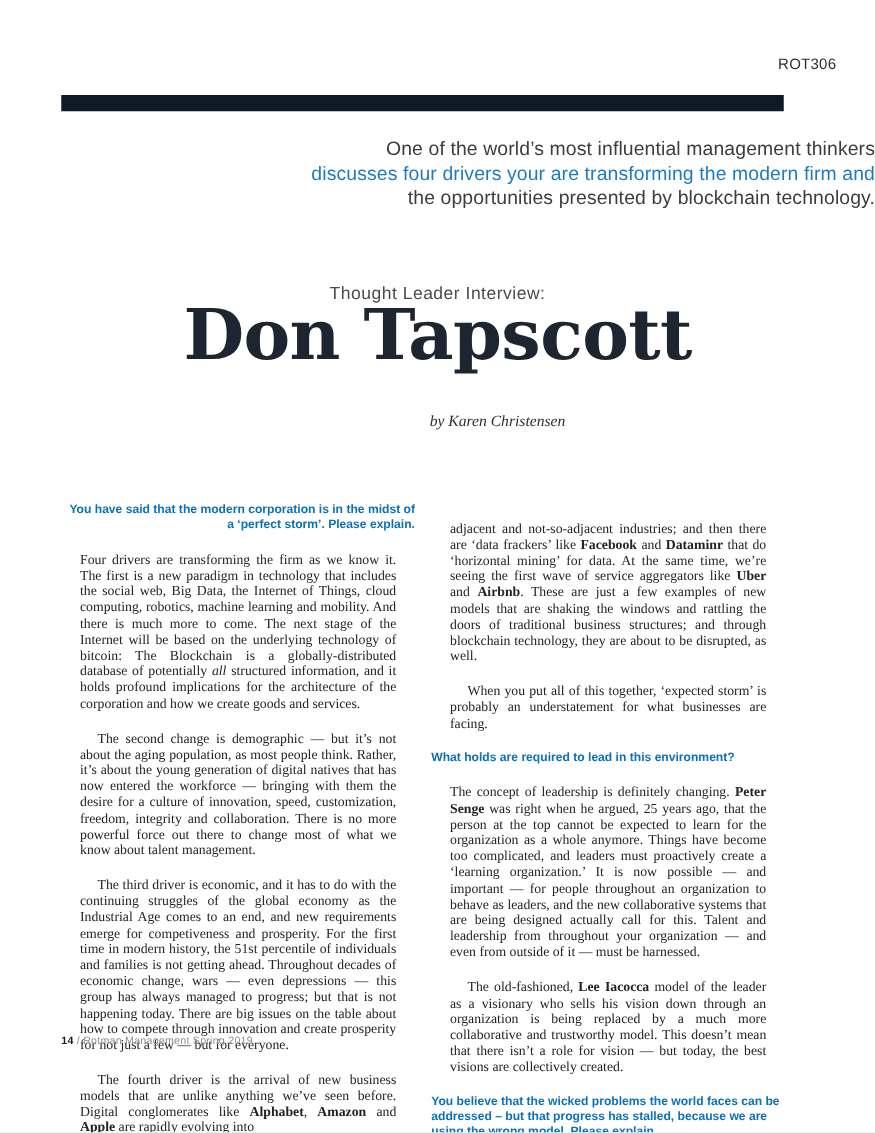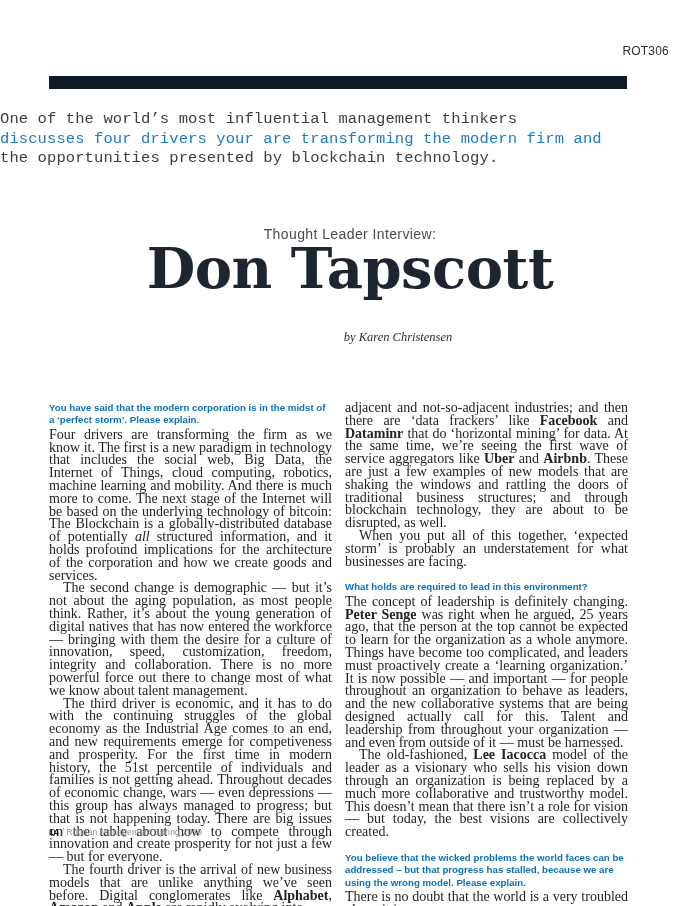--- a/index.html
+++ b/index.html
@@ -12,22 +12,22 @@
     position:absolute; top:44px; right:31px;
     font-family:"Liberation Sans", sans-serif; font-size:12px;
     color:#2e2e2e; letter-spacing:0.2px;
   }
   .top-bar {
     position:absolute; left:49px; top:76px; width:578px; height:13px;
     background:var(--bar-dark, #0e1b26);
   }
   .intro {
     position:absolute; top:110px; left:0; width:100%;
-    text-align:left;
-    font-family:Liberation Mono, monospace;
+    text-align:right;
+    font-family:Liberation Sans, sans-serif;
     font-size:15.5px; line-height:19.5px; font-weight:400;
     color:#3d3d3d; letter-spacing:0.1px;
   }
   .intro .accent { color:var(--accent-blue, #1e7bc0); }
   .kicker {
     position:absolute; top:226px; left:0; width:100%;
     text-align:center;
     font-family:"Liberation Sans", sans-serif;
     font-size:14px; color:#4a4a4a; letter-spacing:0.4px;
   }
@@ -48,25 +48,25 @@
     position:absolute; left:49px; top:402px; width:579px;
     display:flex; gap:13px;
   }
   .col { width:283px; }
   .question {
     font-family:"Liberation Sans", sans-serif; font-weight:bold;
     font-size:9.7px; line-height:12.4px;
     color:var(--question-blue, #0d71b8);
     margin:13px 0 2px 0; text-align:left;
   }
-  .col .question:first-child { margin-top:0; }
+  .col .question:first-child { margin-top:0;text-align:right; }
   .para {
     font-family:"Liberation Serif", serif;
-    font-size:14px; line-height:12.8px;
-    text-align:justify; color:#232323; margin:0;
+    font-size:11px; line-height:12.8px;
+    text-align:justify; color:#232323; margin:15px;
   }
   .para.indent { text-indent:14px; }
   .para b { font-weight:bold; }
   .para i { font-style:italic; }
   .footer {
     position:absolute; left:49px; top:827px;
     font-family:"Liberation Sans", sans-serif;
     font-size:8.5px; color:#909090; letter-spacing:0.2px;
   }
   .pagenum { color:#1a1a1a; font-weight:bold; }

